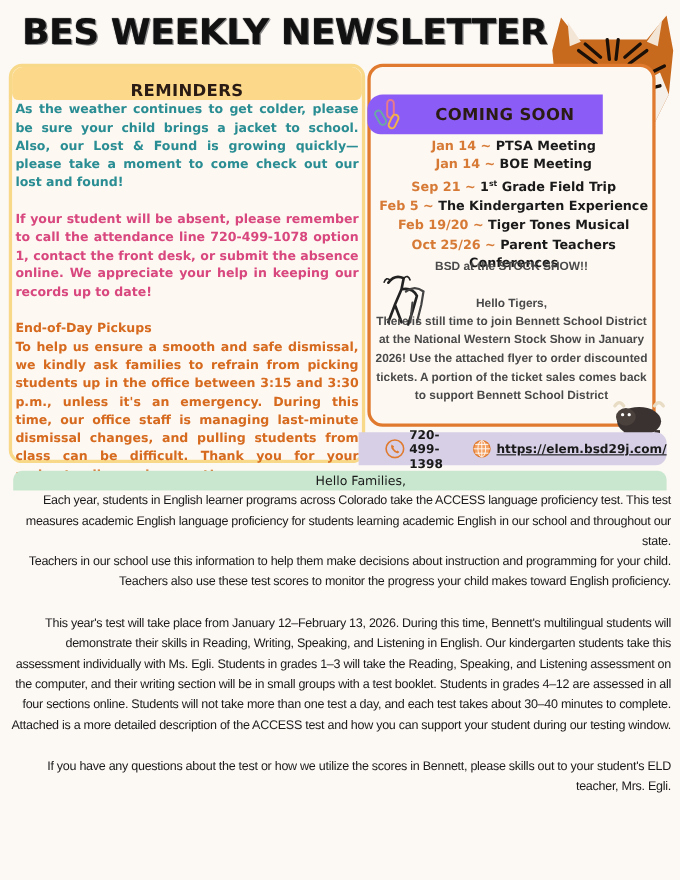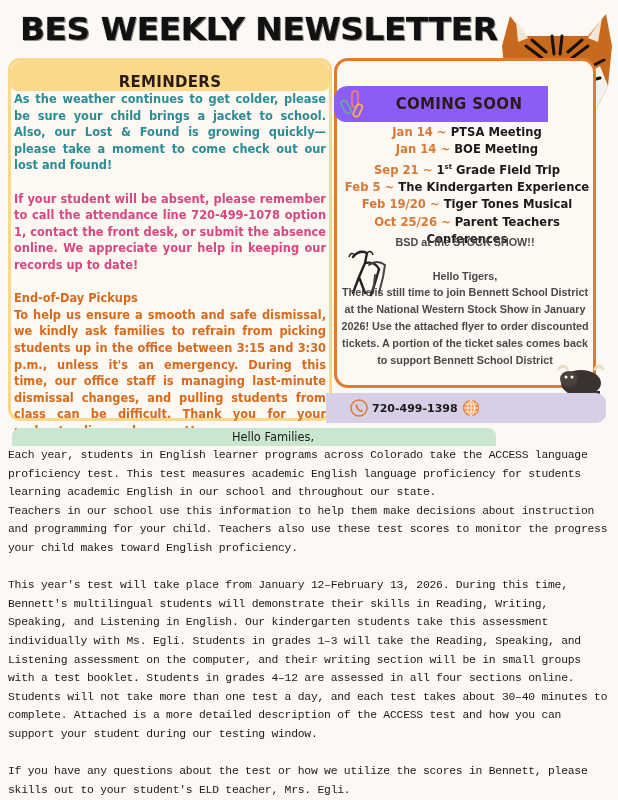--- a/index.html
+++ b/index.html
@@ -93,32 +93,32 @@
     position: absolute; left: 326px; top: 393px; width: 280px; height: 30px;
     background: #d6cfe6;
     border-radius: 0 10px 10px 0;
     display: flex; align-items: center; padding-left: 24px; gap: 4px;
     font-family: "DejaVu Sans", sans-serif; font-weight: 700; font-size: 11px; color: #1a1a1a;
   }
   .contact .icon { width: 18px; height: 18px; flex: none; }
   .contact a { color: #1a1a1a; text-decoration: underline; }
   
   .green-bar {
-    position: absolute; left: 12px; top: 428px; width: 484px; height: 18px;
+    position: absolute; left: 12px; top: 428px; width: 594px; height: 18px;
     background: #c9e7cf;
     border-radius: 8px 8px 0 0;
     display: flex; align-items: center; justify-content: center; padding-left: 38px;
   }
   .green-bar span {
     font-family: "DejaVu Sans", sans-serif; font-size: 11.4px; color: #1a1a1a;
   }
   .letter {
     position: absolute; left: 8px; top: 446px; width: 602px;
-    text-align: left;
-    font-family: Liberation Mono, monospace;
+    text-align: right;
+    font-family: Liberation Sans, sans-serif;
     font-size: 11.4px; line-height: 18.6px; color: #1a1a1a;
     letter-spacing: -0.25px;
   }
   .letter p { margin: 0; }
   .gap { height: 18.6px; }
 </style>
 </head>
 <body>
 
 <div class="title">BES WEEKLY NEWSLETTER</div>
@@ -200,20 +200,21 @@
   <svg class="icon" viewBox="0 0 18 18">
     <circle cx="9" cy="9" r="8" fill="none" stroke="#e07a2e" stroke-width="1.5"></circle>
     <path d="M6 5 Q5 6 6 9 Q8 12 11 13 Q12.5 13.3 13 12 L11.5 10.5 L10.5 11.2 Q8.5 10 7.6 8 L8.3 7 Z" fill="#e07a2e"></path>
   </svg>
   <span>720-499-1398</span>
   <svg class="icon" viewBox="0 0 18 18">
     <circle cx="9" cy="9" r="7.5" fill="#f4a060" stroke="#e07a2e" stroke-width="1.2"></circle>
     <path d="M1.5 9 H16.5 M9 1.5 V16.5 M3 5 H15 M3 13 H15" stroke="#fff" stroke-width="0.8"></path>
     <ellipse cx="9" cy="9" rx="3.5" ry="7.5" fill="none" stroke="#fff" stroke-width="0.8"></ellipse>
   </svg>
+  <a>https://elem.bsd29j.com/</a>
 </div>
 
 <div class="green-bar">
   <span>Hello Families,</span>
 </div>
 
 <div class="letter">
   <p>Each year, students in English learner programs across Colorado take the ACCESS language proficiency test. This test measures academic English language proficiency for students learning academic English in our school and throughout our state.</p>
   <p>Teachers in our school use this information to help them make decisions about instruction and programming for your child. Teachers also use these test scores to monitor the progress your child makes toward English proficiency.</p>
   <div class="gap"></div>

